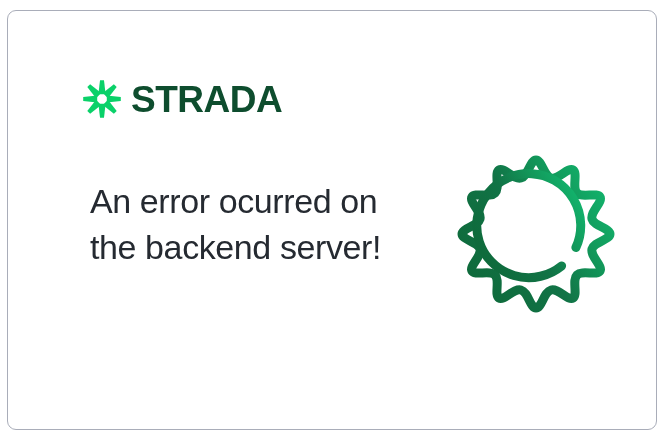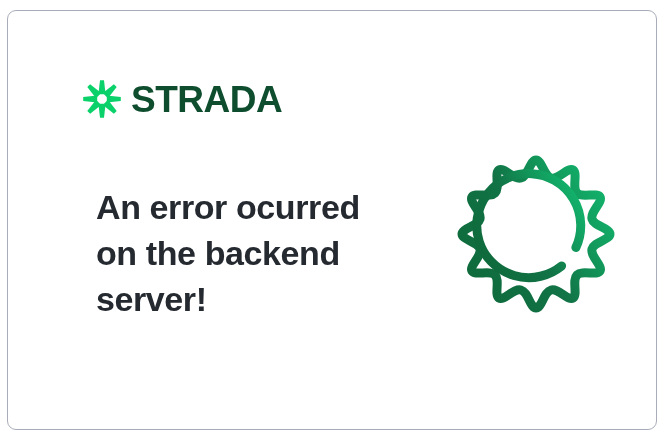--- a/index.html
+++ b/index.html
@@ -54,25 +54,25 @@
   }
 
   
   #error-message {
     position: absolute;
     left: 76px;
     top: 162px;
     width: 300px;
     font-family: "Liberation Sans", sans-serif;
     font-size: 34px;
-    font-weight: bold;
+    font-weight: normal;
     line-height: 1.35;
     letter-spacing: -0.4px;
     color: #252a31;
-    margin: 12px;
+    margin: 6px;
   }
 
   
   #gear-illustration {
     position: absolute;
     left: 440px;
     top: 135px;
     width: 176px;
     height: 176px;
   }

